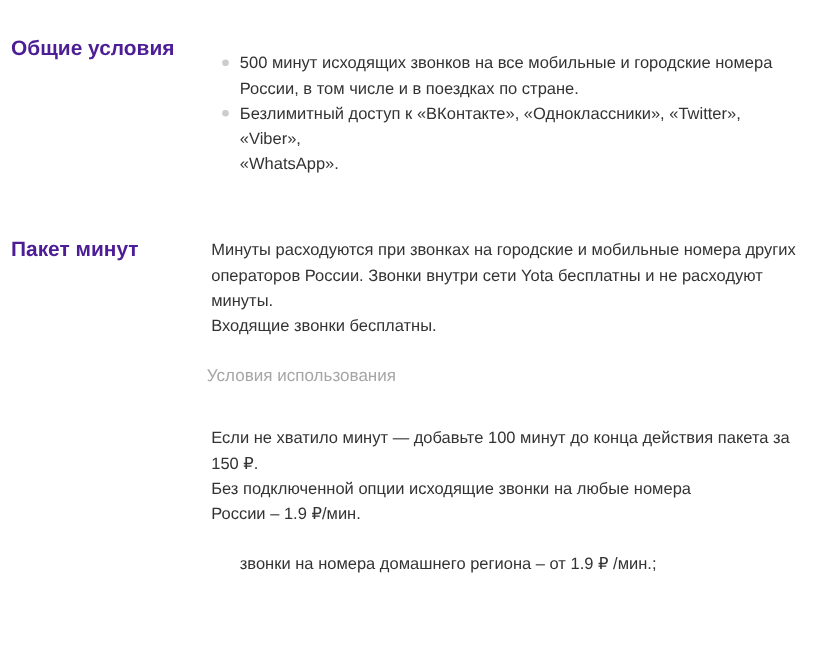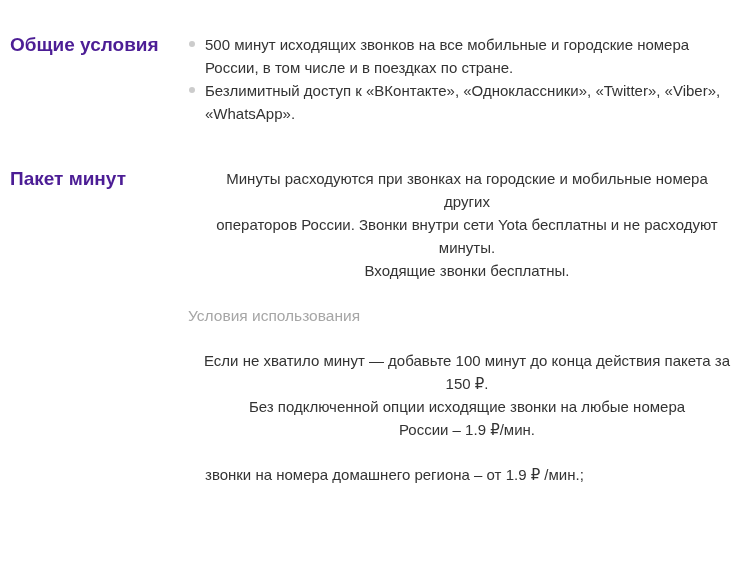--- a/index.html
+++ b/index.html
@@ -34,35 +34,34 @@
     font-weight: bold;
     color: #4c1d95;
     line-height: 23px;
   }
   .content {
     flex: 1 1 auto;
     max-width: 548px;
     padding-right: 6px;
   }
   .content p {
-    margin: 0 0 22px 16px;
+    margin: 0 0 22px 4px;
     white-space: pre-line;
-    text-align: center;
   }
   .content p.tight { margin-bottom: 0; }
   .subheading {
-    margin: 0 0 22px 0;
+    margin: 0 0 34px 0;
     font-size: 15.5px;
     font-weight: normal;
     color: #a6a6a6;
     line-height: 23px;
   }
   ul.bullets {
     list-style: none;
-    margin: 0;
+    margin: 13px;
     padding: 0;
   }
   ul.bullets li {
     position: relative;
     padding-left: 17px;
     margin: 0;
   }
   .dot {
     position: absolute;
     left: 1px;

